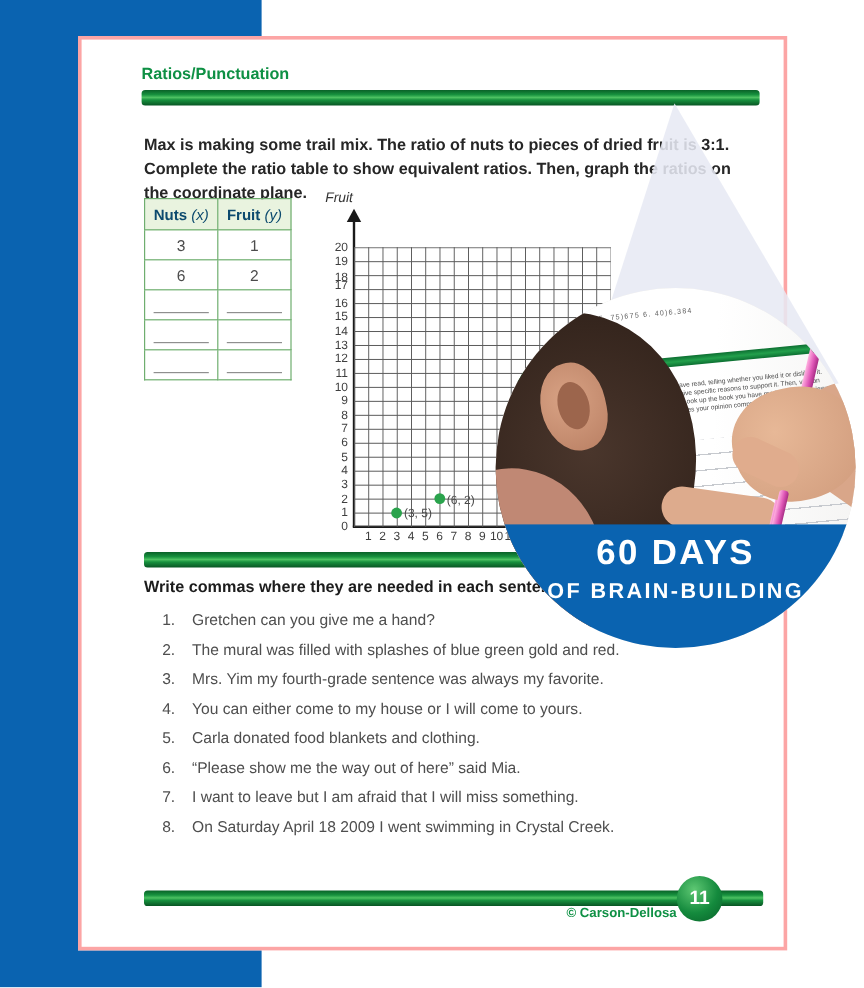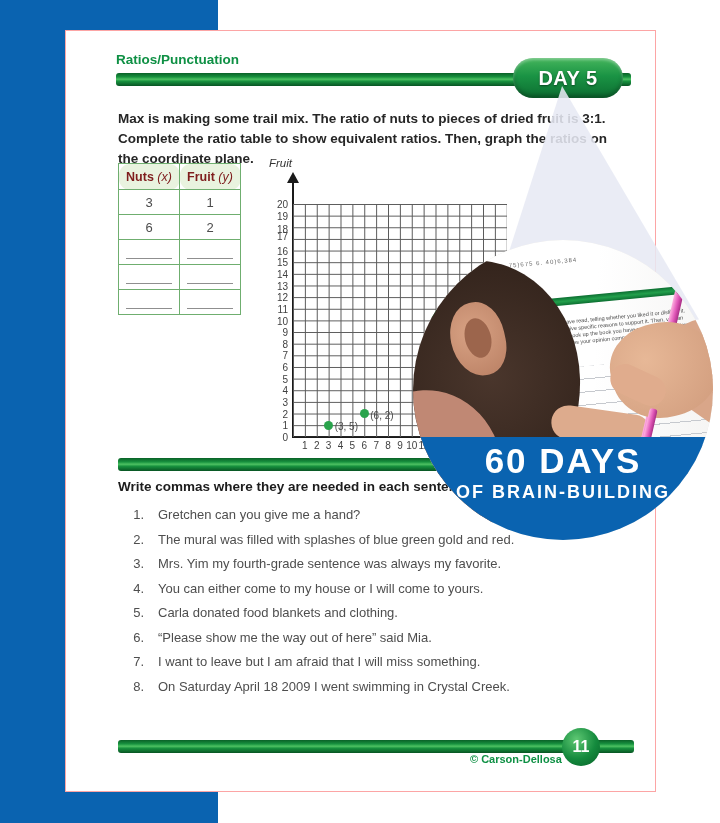--- a/index.html
+++ b/index.html
@@ -4,42 +4,42 @@
 <style>
   * { margin:0; padding:0; box-sizing:border-box; }
   body { font-family:"Liberation Sans", sans-serif; background:#ffffff; }
   #stage { position:relative; width:720px; height:823px; background:#ffffff; overflow:hidden; }
 
   
   .blue-band { position:absolute; left:0; top:0; width:218px; height:823px; background:#0a63b0; }
 
   
   .page { position:absolute; left:65px; top:30px; width:591px; height:762px; background:#ffffff;
-          border:1px solid #fca5a5; z-index:2; }
+          border:3px solid #fca5a5; z-index:2; }
 
   .subject { position:absolute; left:50px; top:21px; font-size:13.5px; font-weight:bold; color:#0e9044; }
   .green-bar { position:absolute; height:13px; border-radius:3px;
           background:linear-gradient(180deg,#0a6128 0%,#17913e 30%,#4dc162 48%,#17913e 64%,#085423 100%); }
   .bar-top { left:50px; top:42px; width:515px; }
   .bar-mid { left:52px; top:427px; width:513px; }
   .bar-bottom { left:52px; top:709px; width:516px; }
 
   .day-badge { position:absolute; left:447px; top:27px; width:110px; height:40px; border-radius:21px;
           background:linear-gradient(180deg,#45b65c 0%,#1a9344 45%,#0c6e31 100%);
           box-shadow:inset 0 2px 3px rgba(255,255,255,.35), inset 0 -3px 4px rgba(0,0,0,.28);
           color:#ffffff; font-weight:bold; font-size:20px; text-align:center; line-height:40px;
           letter-spacing:.5px; text-shadow:0 1px 2px rgba(0,0,0,.45); }
 
   .intro { position:absolute; left:52px; top:78px; width:494px; font-size:13.5px; font-weight:bold;
           color:#262626; line-height:20px; }
 
   
   .ratio-table { position:absolute; left:52px; top:132px; border-collapse:collapse; }
   .ratio-table th, .ratio-table td { border:1.5px solid #6fae6f; text-align:center; color:#4c4c4c; }
-  .ratio-table th { width:61px; height:26px; background:#e9f3df; font-size:12.5px; color:#7f1d1d;border-radius:11px; }
+  .ratio-table th { width:61px; height:26px; background:#e9f3df; font-size:12.5px; color:#0c4a6e; }
   .ratio-table th i { font-weight:normal; }
   .ratio-table td { height:25px; font-size:13px; }
   .blank-line { display:inline-block; width:46px; border-bottom:1.5px solid #8f8f8f; height:16px; }
 
   
   .grid { position:absolute; left:227px; top:173px; width:214px; height:233px;
           background-image:linear-gradient(#5a5a5a 1px, transparent 1px),
                            linear-gradient(90deg,#5a5a5a 1px, transparent 1px);
           background-size:11.88px 11.65px; }
   .y-axis { position:absolute; left:226px; top:151px; width:2px; height:255px; background:#1a1a1a; }
@@ -100,34 +100,33 @@
           background:linear-gradient(90deg,#ffb1e0,#e058b8 55%,#a82c85); transform:rotate(13deg); }
   .photo-fist { position:absolute; left:198px; top:82px; width:108px; height:95px;
           border-radius:45% 55% 50% 50%;
           background:radial-gradient(circle at 35% 35%, #e7b897, #cf9a7b); transform:rotate(-15deg); }
   .photo-thumb { position:absolute; left:196px; top:130px; width:58px; height:30px; border-radius:16px;
           background:#e0ac8d; transform:rotate(25deg); }
   .photo-pencil-tip { position:absolute; left:231px; top:168px; width:8px; height:52px; border-radius:3px;
           background:linear-gradient(90deg,#ffb1e0,#e058b8 55%,#a82c85); transform:rotate(13deg); }
   .banner { position:absolute; left:0; top:197px; width:300px; height:103px; background:#0a63b0;
           text-align:center; color:#ffffff; }
-  .banner-line1 { margin-top:6px; font-size:35px; font-weight:bold; letter-spacing:2px; line-height:36px; }
+  .banner-line1 { margin-top:6px; font-size:29px; font-weight:bold; letter-spacing:2px; line-height:36px; }
   .banner-line2 { font-size:18px; font-weight:bold; letter-spacing:2px; line-height:26px; }
   .banner-line3 { font-size:18px; font-weight:bold; letter-spacing:3px; line-height:24px; }
 </style>
 </head>
 <body>
 
 <div id="stage">
   <div class="blue-band"></div>
 
   <div class="page">
     <div class="subject">Ratios/Punctuation</div>
     <div class="green-bar bar-top"></div>
-    <div class="day-badge">DAY 5</div>
 
     <div class="intro">Max is making some trail mix. The ratio of nuts to pieces of dried fruit is 3:1. Complete the ratio table to show equivalent ratios. Then, graph the ratios on the coordinate plane.</div>
 
     <table class="ratio-table">
       <thead>
         <tr>
           <th><span>Nuts</span> <i>(x)</i></th>
           <th><span>Fruit</span> <i>(y)</i></th>
         </tr>
       </thead>

